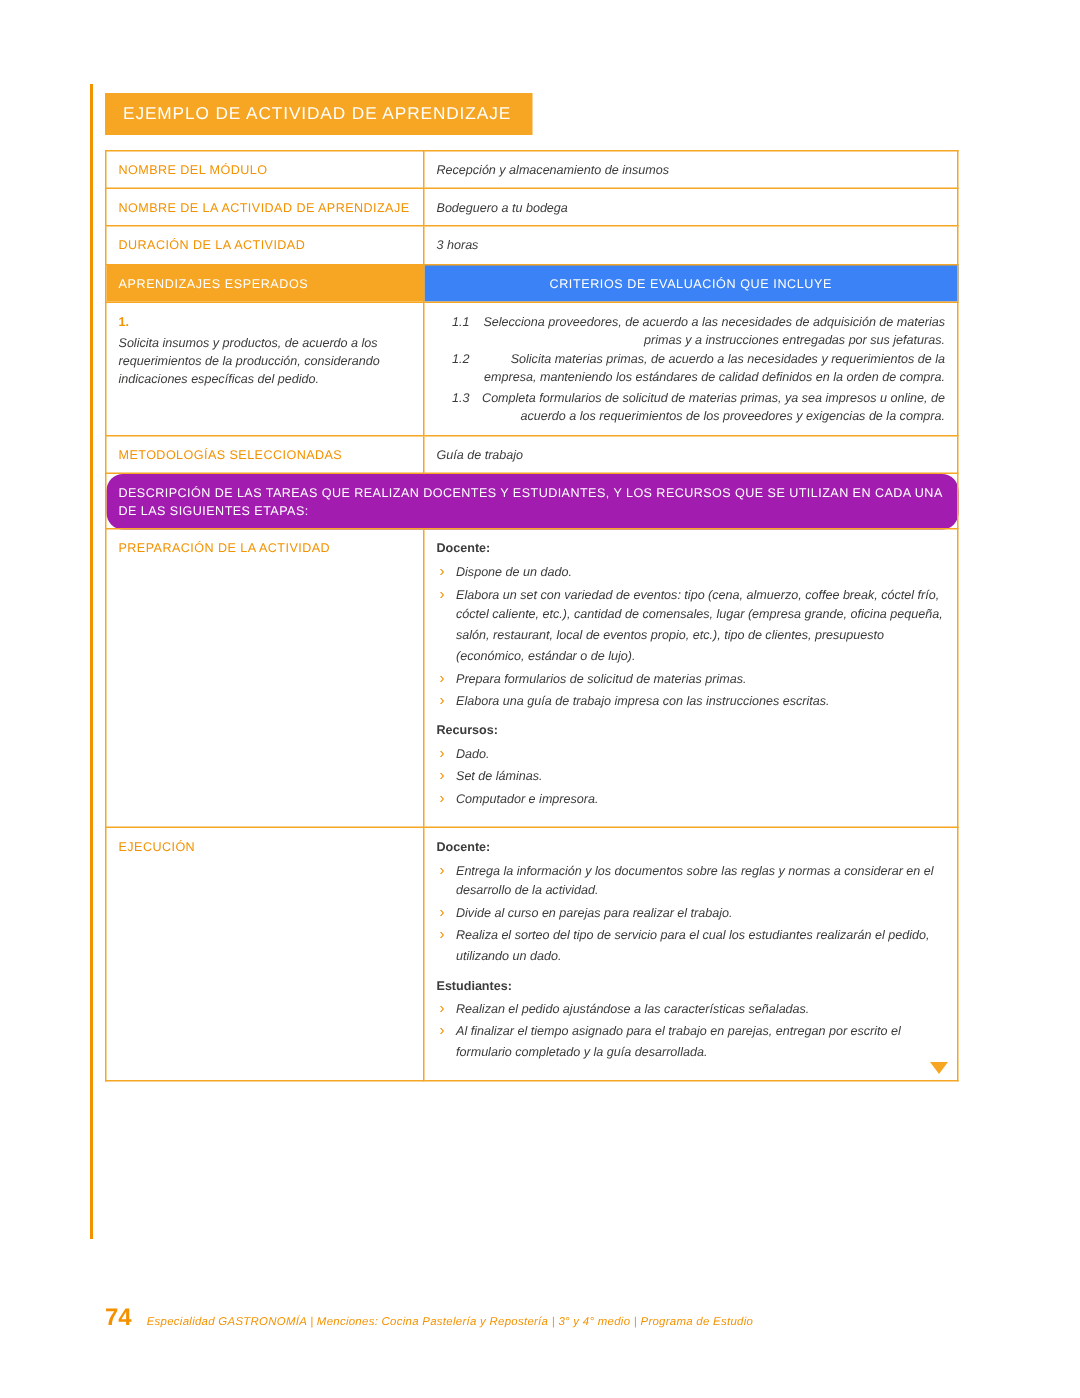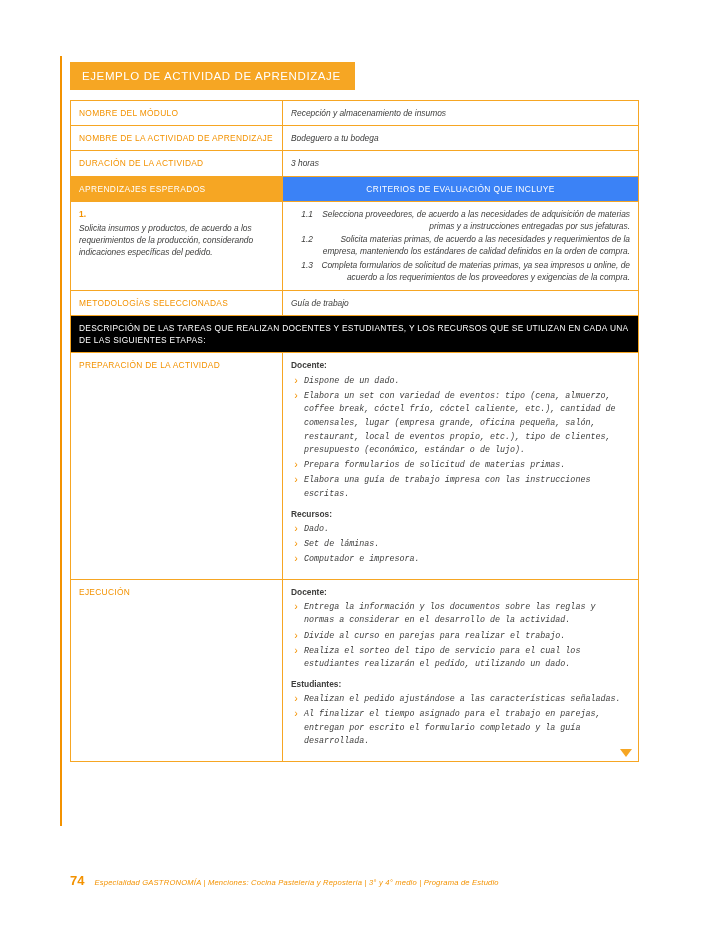--- a/index.html
+++ b/index.html
@@ -114,26 +114,27 @@
     text-align: right;
   }
   .crit-n {
     flex: 0 0 22px;
   }
   .crit-t {
     flex: 1 1 auto;
   }
   
   .desc-bar {
-    background: #000000;
+    background: #a21caf;
     color: #ffffff;
     font-size: 8.6px;
     letter-spacing: 0.3px;
     line-height: 1.55;
     padding: 6px 8px;
+    border-radius: 11px;
   }
   .stage-lbl {
     color: #f39200;
     font-size: 8.4px;
     letter-spacing: 0.3px;
     line-height: 1.5;
     width: 100px;
   }
   .stage-body {
     font-size: 8.4px;
@@ -143,21 +144,20 @@
     font-weight: bold;
     font-style: normal;
     color: #3c3c3b;
     display: block;
     margin-bottom: 3px;
   }
   ul.bl {
     list-style: none;
     margin: 0 0 6px 0;
     padding: 0;
-    font-family: Liberation Mono, monospace;
   }
   ul.bl li {
     position: relative;
     padding-left: 13px;
     font-style: italic;
     margin-bottom: 1.5px;
     line-height: 1.62;
   }
   ul.bl li::before {
     content: "›";
@@ -182,21 +182,21 @@
   .footer {
     position: absolute;
     left: 70px;
     bottom: 44px;
     width: 580px;
     display: flex;
     align-items: baseline;
   }
   .pg-num {
     color: #f39200;
-    font-size: 13px;
+    font-size: 16px;
     font-weight: bold;
     margin-right: 10px;
     text-align: center;
   }
   .foot-txt {
     color: #f39200;
     font-size: 7.6px;
     font-style: italic;
     letter-spacing: 0.2px;
   }

